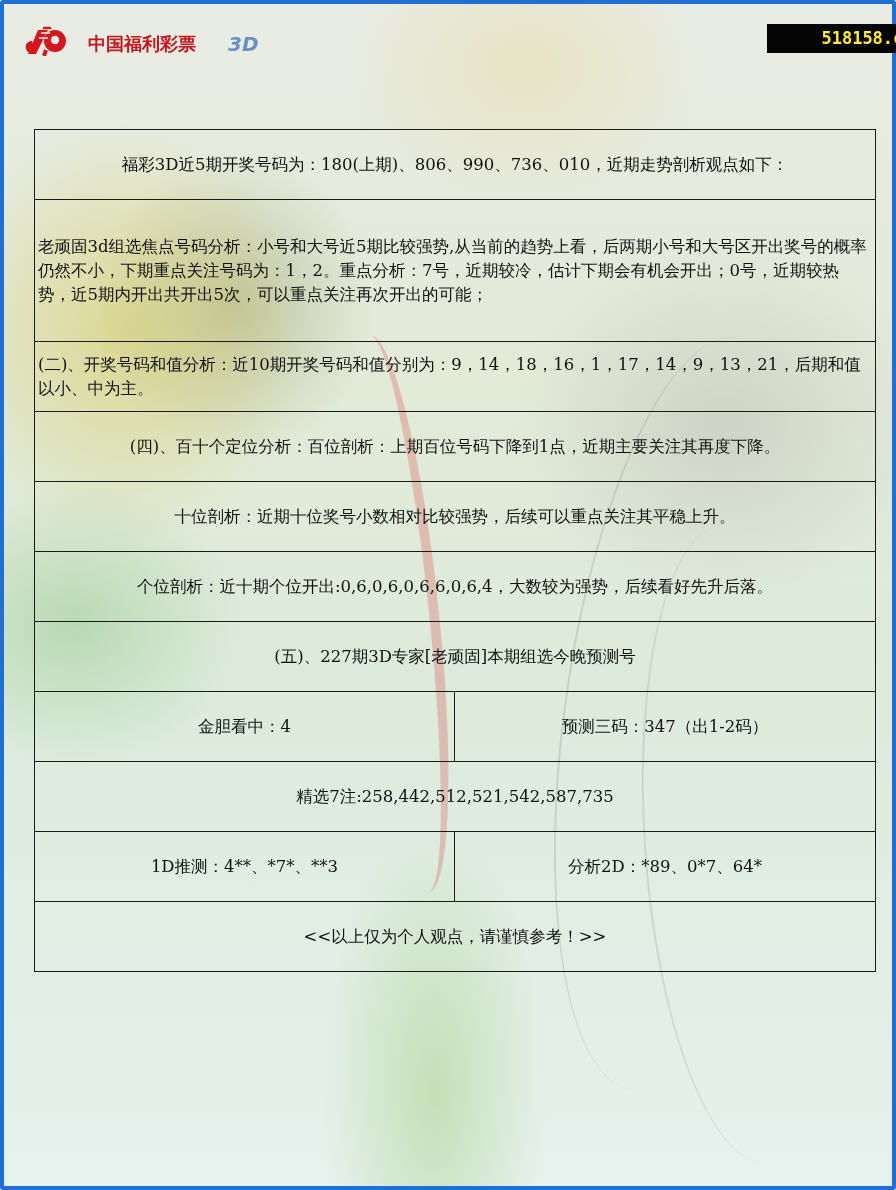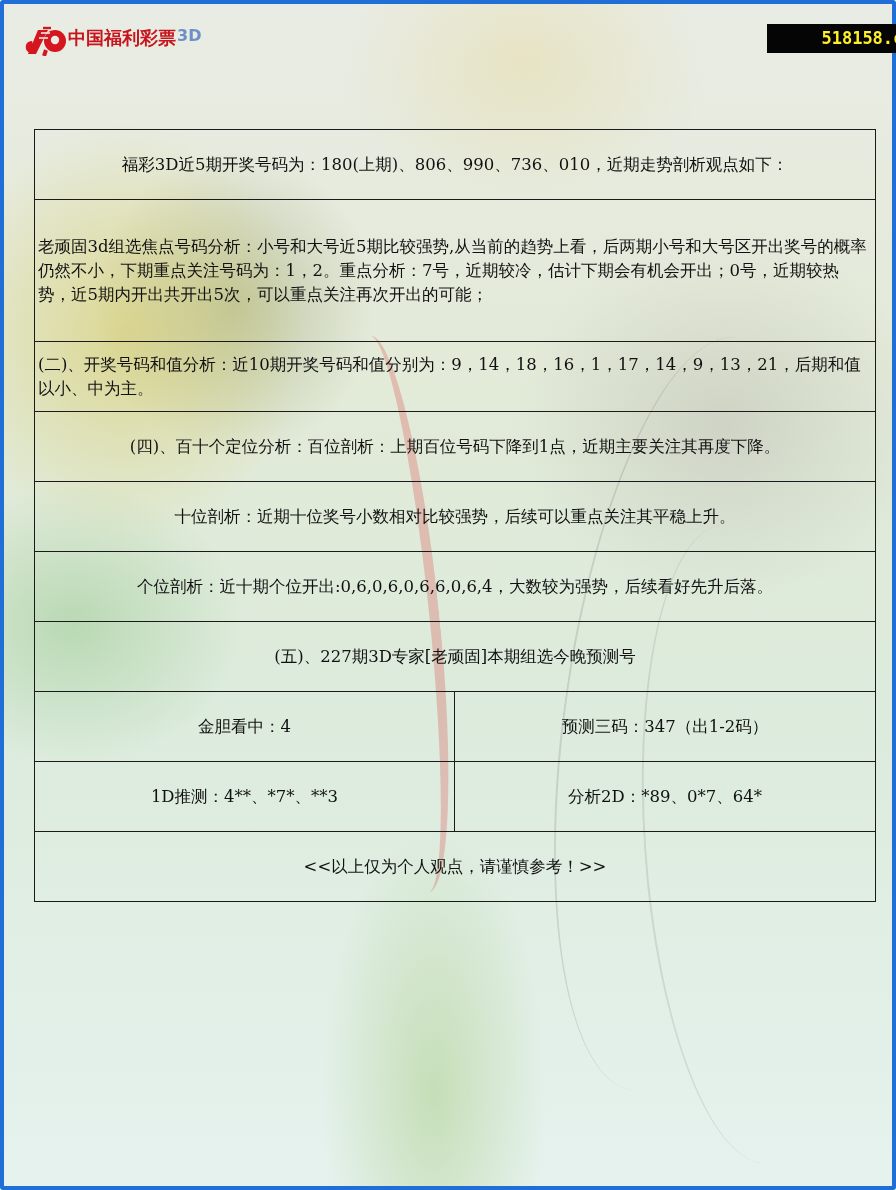--- a/index.html
+++ b/index.html
@@ -52,40 +52,41 @@
       width: 200px; height: 640px;
       border-left: 2px solid rgba(90,90,90,0.15);
       transform: rotate(-4deg);
     }
 
     .logo {
       position: absolute;
       left: 20px; top: 22px;
       height: 30px;
       display: flex;
-      align-items: flex-start;
-      gap: 0;
+      align-items: flex-end;
+      gap: 20px;
     }
     .logo-mark {
       width: 44px; height: 30px;
       position: relative;
     }
     .logo-text {
       font-family: "DejaVu Sans", "Liberation Sans", sans-serif;
       font-weight: bold;
       font-size: 18px;
       color: #c8141c;
       letter-spacing: 0px;
     }
     .logo-3d {
       font-family: "DejaVu Sans", "Liberation Sans", sans-serif;
+      font-style: italic;
       font-weight: bold;
-      font-size: 16px;
+      font-size: 20px;
       color: #6c8fc8;
-      margin-left: 1px;
+      margin-left: 12px;
     }
     .site-badge {
       position: absolute;
       left: 763px; top: 20px;
       width: 113px; height: 29px;
       background: #050505;
       color: #ffef2a;
       font-family: "DejaVu Sans Mono", "Liberation Mono", monospace;
       font-weight: bold;
       font-size: 17px;
@@ -181,20 +182,23 @@
       <td colspan="2" class="center">个位剖析：近十期个位开出:0,6,0,6,0,6,6,0,6,4，大数较为强势，后续看好先升后落。</td>
     </tr>
     <tr class="r-72">
       <td colspan="2" class="center">(五)、227期3D专家[老顽固]本期组选今晚预测号</td>
     </tr>
     <tr class="r-72">
       <td class="center">金胆看中：4</td>
       <td class="center">预测三码：347（出1-2码）</td>
     </tr>
     <tr class="r-72">
+      <td colspan="2" class="center">精选7注:258,442,512,521,542,587,735</td>
+    </tr>
+    <tr class="r-72">
       <td class="center">1D推测：4**、*7*、**3</td>
       <td class="center">分析2D：*89、0*7、64*</td>
     </tr>
     <tr class="r-72">
       <td colspan="2" class="center">&lt;&lt;以上仅为个人观点，请谨慎参考！&gt;&gt;</td>
     </tr>
   </tbody>
     </table>
 </div>
 

